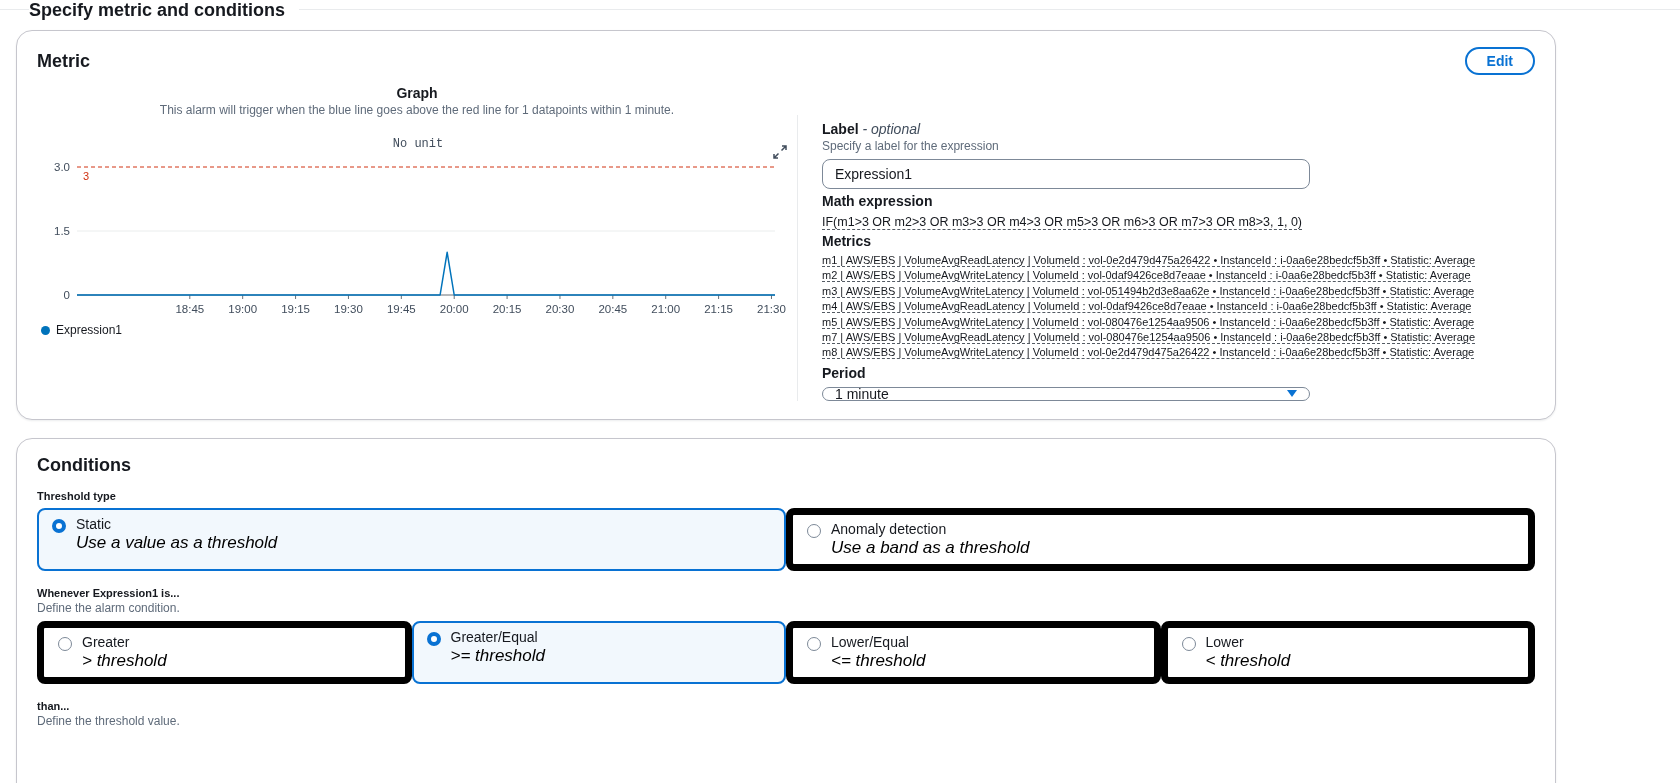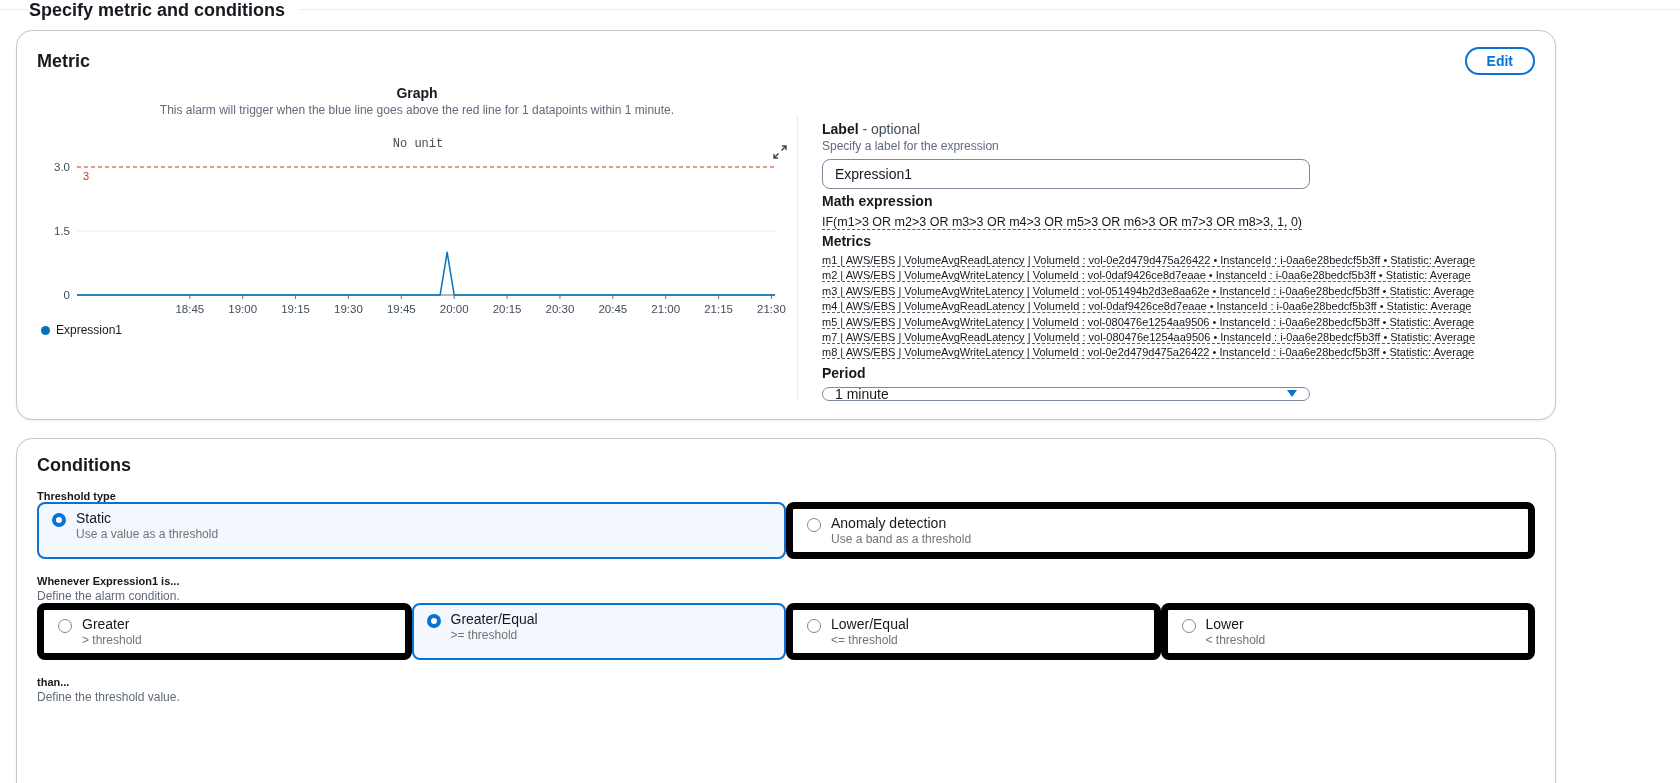--- a/index.html
+++ b/index.html
@@ -23,46 +23,46 @@
   .v-divider { width:1px; background:#e9ebed; margin:34px 0 0 0; }
   .right-col { flex:1; min-width:0; padding:40px 0 0 24px; overflow:hidden; }
   .bold-label { font-size:14px; font-weight:700; margin-top:4px; }
   .hint { font-size:12px; color:#5f6b7a; margin-top:2px; }
   .chart-wrap { position:relative; margin-top:4px; }
   .expand-btn { position:absolute; top:6px; right:8px; background:none; border:none; cursor:pointer; padding:2px; }
   .nounit { font-size:12px; color:#414d5c; margin:20px 0 4px 2px;font-family:Liberation Mono, monospace; }
   .legend { display:flex; align-items:center; gap:6px; margin:2px 0 0 4px; font-size:12px; color:#16191f; }
   .legend-dot { width:9px; height:9px; border-radius:50%; background:#0073bb; display:inline-block; }
   
-  .opt { font-weight:400; color:#414d5c;text-align:center; }
+  .opt { font-style:italic; font-weight:400; color:#414d5c;text-align:center; }
   .text-input { width:488px; height:30px; border:1px solid #7d8998; border-radius:8px;
     padding:0 12px; font-size:14px; color:#16191f; margin-top:6px; font-family:inherit; background:#fff; }
   .section-gap { }
   .dashed { border-bottom:1px dashed #545b64; display:inline; }
   .math-value { font-size:12.5px; margin-top:6px; }
   .metric-rows { margin-top:4px; }
   .metric-row { font-size:11px; line-height:15.4px; white-space:nowrap; }
   .select { width:488px; height:14px; border:1px solid #7d8998; border-radius:8px; margin-top:6px;
     display:flex; align-items:center; justify-content:space-between; padding:0 12px; cursor:pointer; background:#fff; }
   .select-value { font-size:14px; }
   .caret-down { width:0; height:0; border-left:5px solid transparent; border-right:5px solid transparent;
     border-top:7px solid #0972d3; }
   
   .cond-section-label { font-size:11px; font-weight:700; margin-top:14px; }
-  .tile-row { display:grid; margin-top:0; }
+  .tile-row { display:grid; margin-top:6px; }
   .tile-row.two { grid-template-columns:repeat(2,1fr); }
   .tile-row.four { grid-template-columns:repeat(4,1fr); }
   .tile { border:7px solid #000000; border-radius:8px; background:#fff; padding:6px 14px;
     display:flex; gap:10px; align-items:flex-start; cursor:pointer; min-height:42px; }
   .tile.selected { border:2px solid #0972d3; background:#f2f8fd; padding:6px 13px; }
   .radio { width:14px; height:14px; border-radius:50%; border:1px solid #7d8998; background:#fff;
     flex:none; margin-top:3px; }
   .radio.checked { border:4px solid #0972d3; }
   .tile-label { font-size:14px; color:#16191f; }
-  .tile-desc { font-size:12px; color:#737373; margin-top:1px; }
+  .tile-desc { font-size:17px; color:#000000; margin-top:1px;font-style:italic; }
   .cond-card { min-height:380px; }
   svg text { font-family:"Liberation Sans","DejaVu Sans",sans-serif; }
 </style>
 </head>
 <body>
 
 <div class="top-rule"></div>
 <h1 class="page-title">Specify metric and conditions</h1>
 
 <div class="content">

